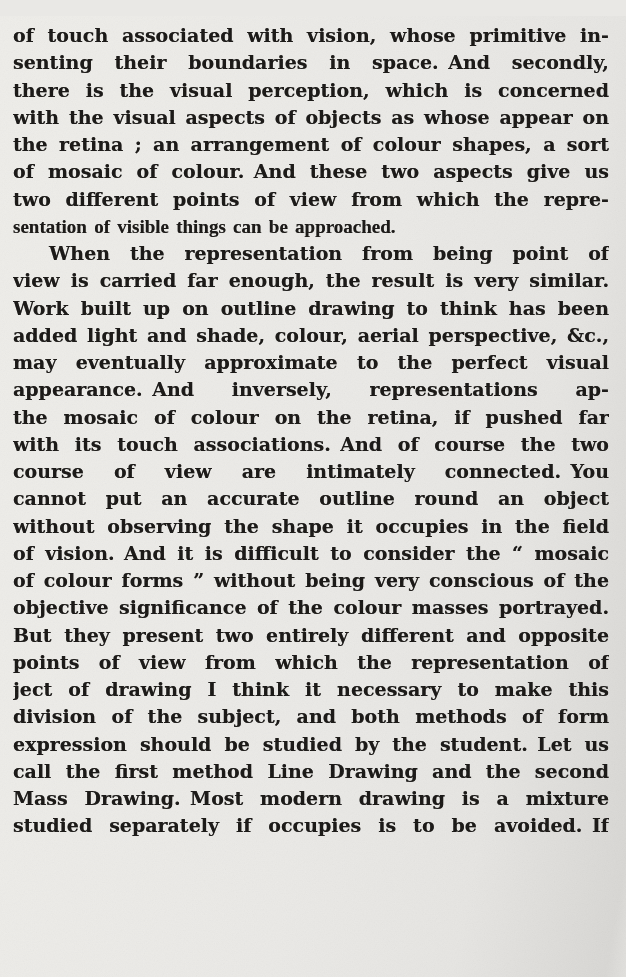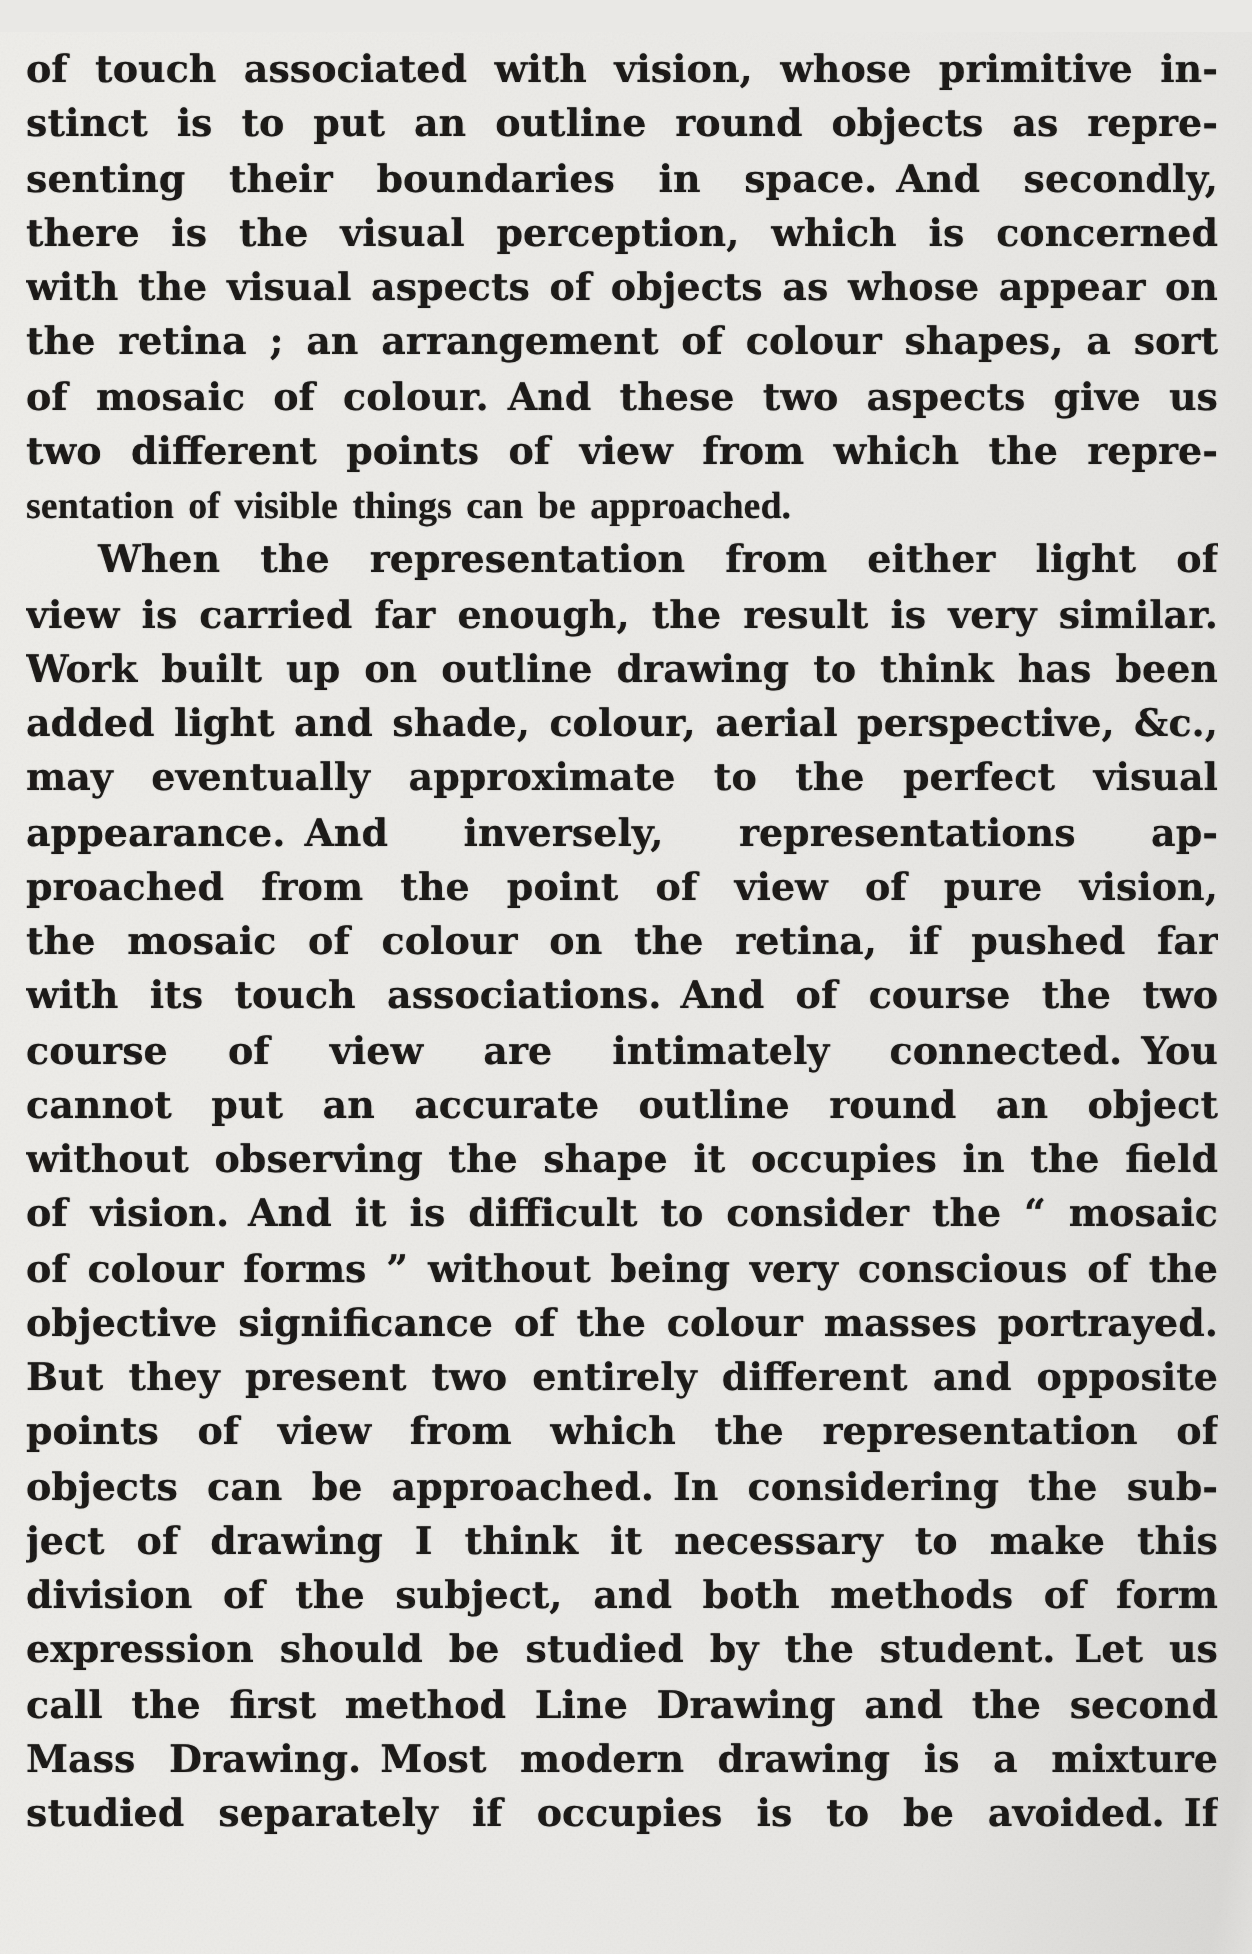--- a/index.html
+++ b/index.html
@@ -67,46 +67,43 @@
     opacity: 0.07;
     pointer-events: none;
   }
 </style>
 </head>
 <body>
 
 <div class="page">
   <div class="text-block">
       <div class="line">of touch associated with vision, whose primitive in-</div>
-      <div class="line">stinct is to put an outline round objects as repre-</div>
       <div class="line">senting their boundaries in space. And secondly,</div>
       <div class="line">there is the visual perception, which is concerned</div>
       <div class="line">with the visual aspects of objects as whose appear on</div>
       <div class="line">the retina ; an arrangement of colour shapes, a sort</div>
       <div class="line">of mosaic of colour. And these two aspects give us</div>
       <div class="line">two different points of view from which the repre-</div>
       <div class="line no-just">sentation of visible things can be approached.</div>
-      <div class="line indent">When the representation from either light of</div>
+      <div class="line indent">When the representation from being point of</div>
       <div class="line">view is carried far enough, the result is very similar.</div>
       <div class="line">Work built up on outline drawing to think has been</div>
       <div class="line">added light and shade, colour, aerial perspective, &amp;c.,</div>
       <div class="line">may eventually approximate to the perfect visual</div>
       <div class="line">appearance. And inversely, representations ap-</div>
-      <div class="line">proached from the point of view of pure vision,</div>
       <div class="line">the mosaic of colour on the retina, if pushed far</div>
       <div class="line">with its touch associations. And of course the two</div>
       <div class="line">course of view are intimately connected. You</div>
       <div class="line">cannot put an accurate outline round an object</div>
       <div class="line">without observing the shape it occupies in the field</div>
       <div class="line">of vision. And it is difficult to consider the “ mosaic</div>
       <div class="line">of colour forms ” without being very conscious of the</div>
       <div class="line">objective significance of the colour masses portrayed.</div>
       <div class="line">But they present two entirely different and opposite</div>
       <div class="line">points of view from which the representation of</div>
-      <div class="line">objects can be approached. In considering the sub-</div>
       <div class="line">ject of drawing I think it necessary to make this</div>
       <div class="line">division of the subject, and both methods of form</div>
       <div class="line">expression should be studied by the student. Let us</div>
       <div class="line">call the first method Line Drawing and the second</div>
       <div class="line">Mass Drawing. Most modern drawing is a mixture</div>
       <div class="line">studied separately if occupies is to be avoided. If</div>
     </div>
   <div class="page-number">43</div>
   <svg class="grain" xmlns="http://www.w3.org/2000/svg" width="626" height="977">
     <filter id="noise">

